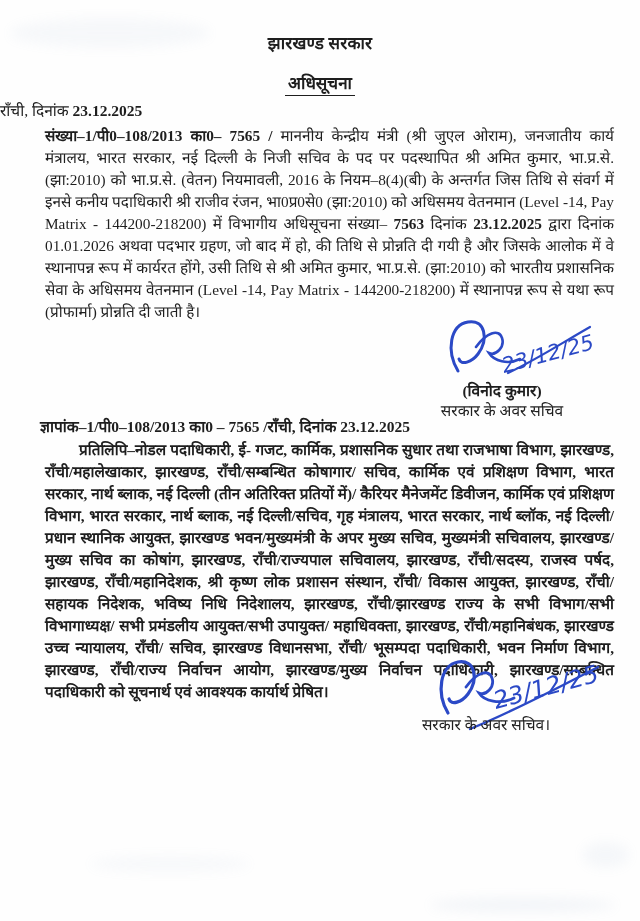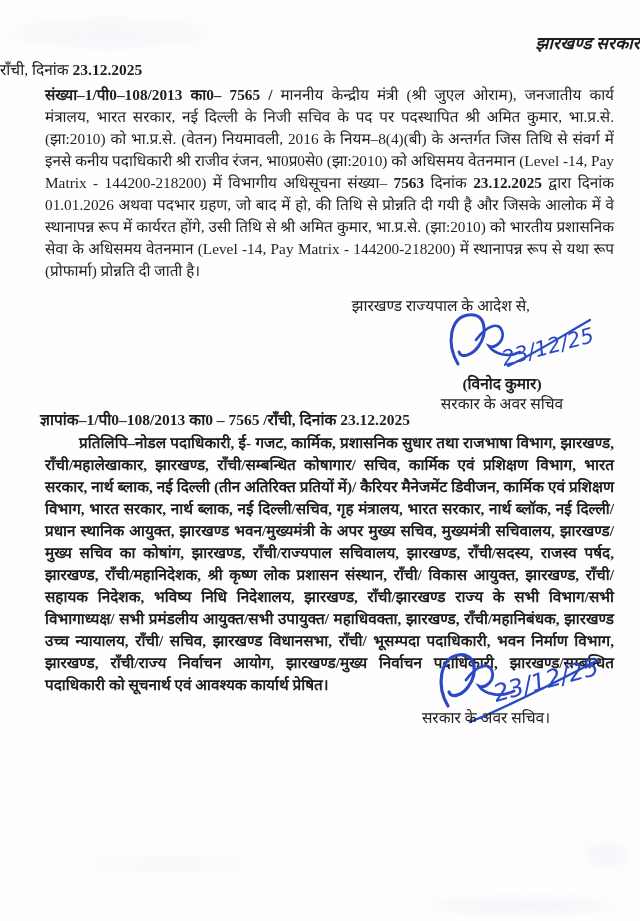--- a/index.html
+++ b/index.html
@@ -4,21 +4,21 @@
 <style>
   :root{ --ink:#2b49c6; }
   html,body{ margin:0; padding:0; background:#e8e8e8; }
   .page{
     position:relative; width:640px; height:921px; margin:0 auto;
     background:#fefefe; overflow:hidden;
     font-family:"Liberation Serif", serif;
     color:#1e1e1e;
     -webkit-font-smoothing:antialiased;
   }
-  .c{ text-align:right;font-style:italic; }
+  .c{ text-align:center; }
   .b{ font-weight:bold; }
   .hdr{ font-size:17px; line-height:23px; letter-spacing:.2px; }
   .hdr-first{ padding-top:32px; }
   .doc-type-wrap{ margin-top:16px; }
   .doc-type{ display:inline-block; font-size:17px; font-weight:bold;
              border-bottom:1.7px solid #1e1e1e; padding:0 3px 1px; }
   .date-line{ text-align:left; padding-right:45px; font-size:15.5px; margin-top:3px; }
   .para{ margin:4px 26px 0 45px; text-align:justify; font-size:15.3px; line-height:22px;
          text-justify:inter-word; }
   .indent{ text-indent:34px; margin-top:2px;font-weight:bold; }
@@ -46,26 +46,28 @@
 
 <div class="page">
 
   <div class="smudge" style="left:10px; top:18px; width:200px; height:30px; opacity:.08;"></div>
   <div class="smudge" style="left:90px; top:856px; width:160px; height:16px; opacity:.07;"></div>
   <div class="smudge" style="left:430px; top:898px; width:185px; height:14px; opacity:.12;"></div>
   <div class="smudge" style="left:583px; top:842px; width:46px; height:26px; opacity:.09;"></div>
 
   <div class="hdr hdr-first c b">झारखण्ड सरकार</div>
 
+  <div class="doc-type-wrap c">
+    <span class="doc-type">अधिसूचना</span>
+  </div>
 
   <div class="date-line"><span>राँची, दिनांक </span><b>23.12.2025</b></div>
 
   <p class="para"><span class="b">संख्या–1/पी0–108/2013 का0–  7565  / </span><span>माननीय केन्द्रीय मंत्री (श्री जुएल ओराम), जनजातीय कार्य मंत्रालय, भारत सरकार, नई दिल्ली के निजी सचिव के पद पर पदस्थापित श्री अमित कुमार, भा.प्र.से. (झा:2010) को भा.प्र.से. (वेतन) नियमावली, 2016 के नियम–8(4)(बी) के अन्तर्गत जिस तिथि से संवर्ग में इनसे कनीय पदाधिकारी श्री राजीव रंजन, भा0प्र0से0 (झा:2010) को अधिसमय वेतनमान (Level -14, Pay Matrix - 144200-218200) में विभागीय अधिसूचना संख्या– </span><span class="b">7563</span><span> दिनांक </span><span class="b">23.12.2025</span><span> द्वारा दिनांक 01.01.2026 अथवा पदभार ग्रहण, जो बाद में हो, की तिथि से प्रोन्नति दी गयी है और जिसके आलोक में वे स्थानापन्न रूप में कार्यरत होंगे, उसी तिथि से श्री अमित कुमार, भा.प्र.से. (झा:2010) को भारतीय प्रशासनिक सेवा के अधिसमय वेतनमान (Level -14, Pay Matrix - 144200-218200) में स्थानापन्न रूप से यथा रूप (प्रोफार्मा) प्रोन्नति दी जाती है।</span></p>
 
-  <div class="order-line">झारखण्ड राज्यपाल के आदेश से,</div>
 
   <div class="sig-block sig1">
     <svg class="scribble" width="170" height="72" viewBox="0 0 170 72">
       <path d="M16,56 C4,36 8,10 26,7 C43,4 47,24 36,39 C30,47 19,51 17,44" stroke-width="3"></path>
       <path d="M34,32 C44,18 57,13 60,23 C63,32 54,41 47,38 C52,46 66,50 78,44" stroke-width="2.6"></path>
       <path d="M148,12 C120,28 92,46 66,58" stroke-width="2.2"></path>
       <text x="62" y="58" font-size="21" transform="rotate(-15 62 58)">23/12/25</text>
     </svg>
     <div class="sig-name">(विनोद कुमार)</div>
     <div class="sig-desig">सरकार के अवर सचिव</div>

